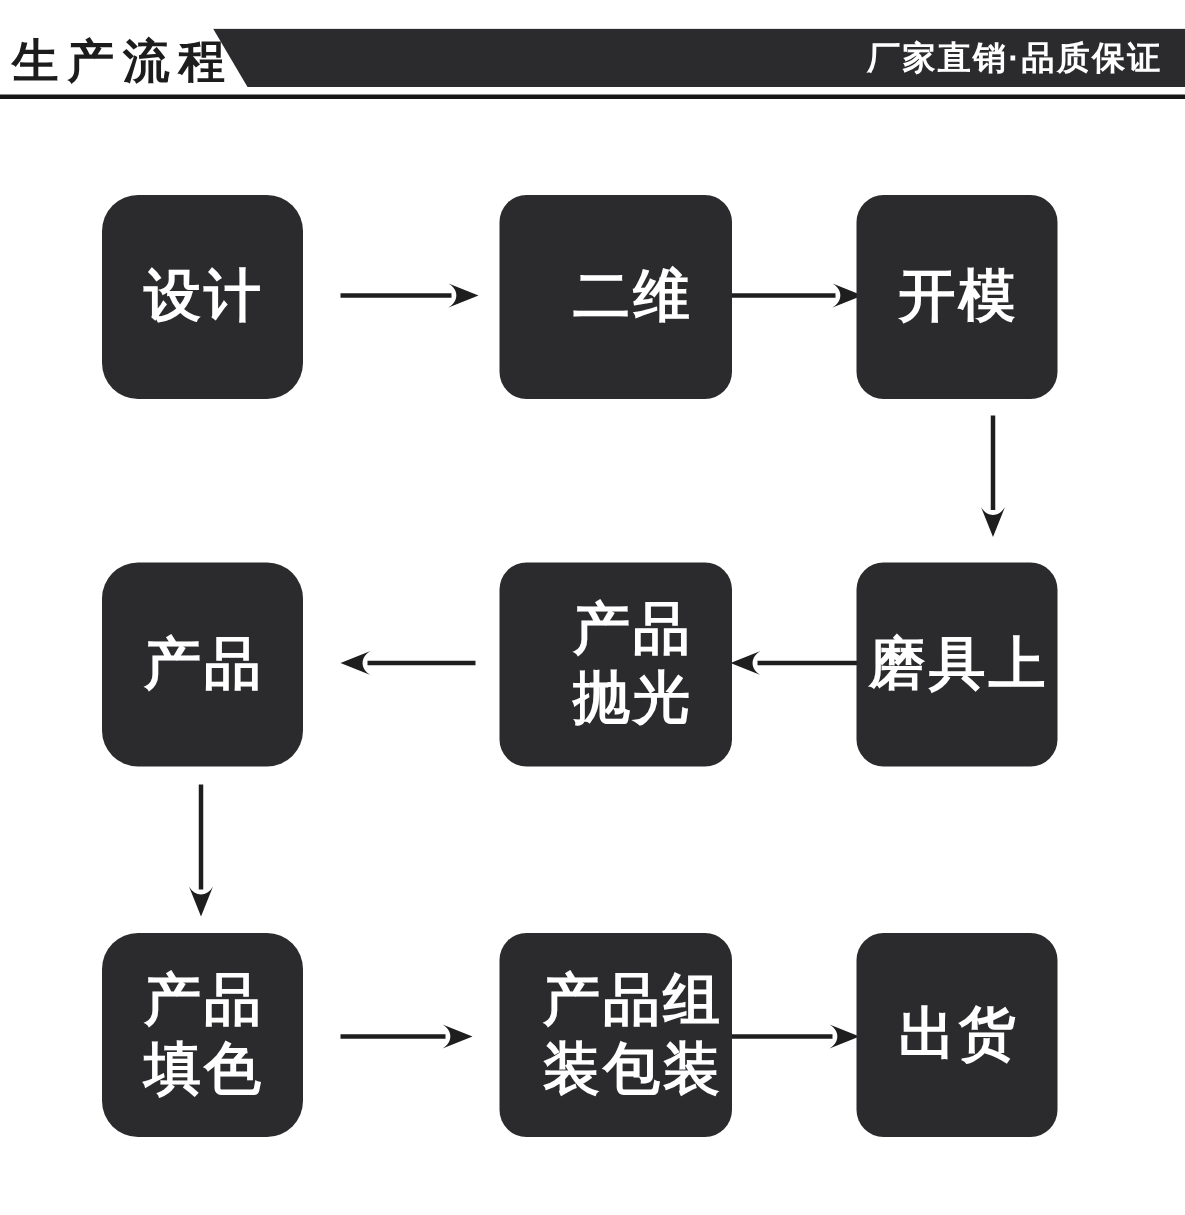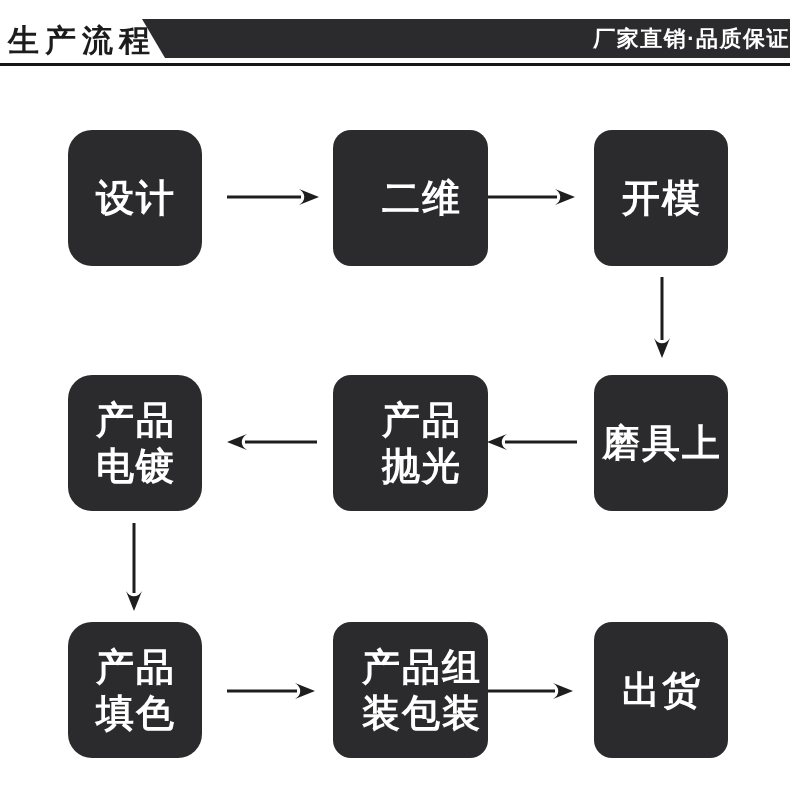--- a/index.html
+++ b/index.html
@@ -31,20 +31,21 @@
   .banner {
     position: absolute;
     left: 142px;
     top: 19px;
     width: 648px;
     height: 39px;
     background: #2b2b2d;
     clip-path: polygon(0 0, 100% 0, 100% 100%, 23px 100%);
     box-sizing: border-box;
     text-align: right;
+    padding-right: 15px;
   }
   .banner-text {
     display: inline-block;
     line-height: 39px;
     font-size: 22px;
     font-weight: bold;
     letter-spacing: 1.5px;
     color: #ffffff;
     white-space: nowrap;
   }
@@ -72,21 +73,21 @@
     font-weight: bold;
     font-size: 38px;
     line-height: 46px;
     letter-spacing: 2px;
     text-indent: 2px;
     text-align: center;
     white-space: nowrap;
   }
   .c1 { left: 68px; border-radius: 24px; }
   .c2 { left: 333px; padding-left: 21px; }
-  .c3 { left: 594px; align-items: center; }
+  .c3 { left: 571px; align-items: center; }
   .r1 { top: 130px; }
   .r2 { top: 375px; }
   .r3 { top: 622px; }
 
   
   .arrows {
     position: absolute;
     left: 0;
     top: 0;
     width: 790px;
@@ -128,21 +129,20 @@
   <div class="node c2 r1">
     <span>二维</span>
   </div>
   <div class="node c3 r1">
     <span>开模</span>
     <span></span>
   </div>
 
   <div class="node c1 r2">
     <span>产品</span>
-    <span>电镀</span>
   </div>
   <div class="node c2 r2">
     <span>产品</span>
     <span>抛光</span>
   </div>
   <div class="node c3 r2">
     <span>磨具上</span>
   </div>
 
   <div class="node c1 r3">

